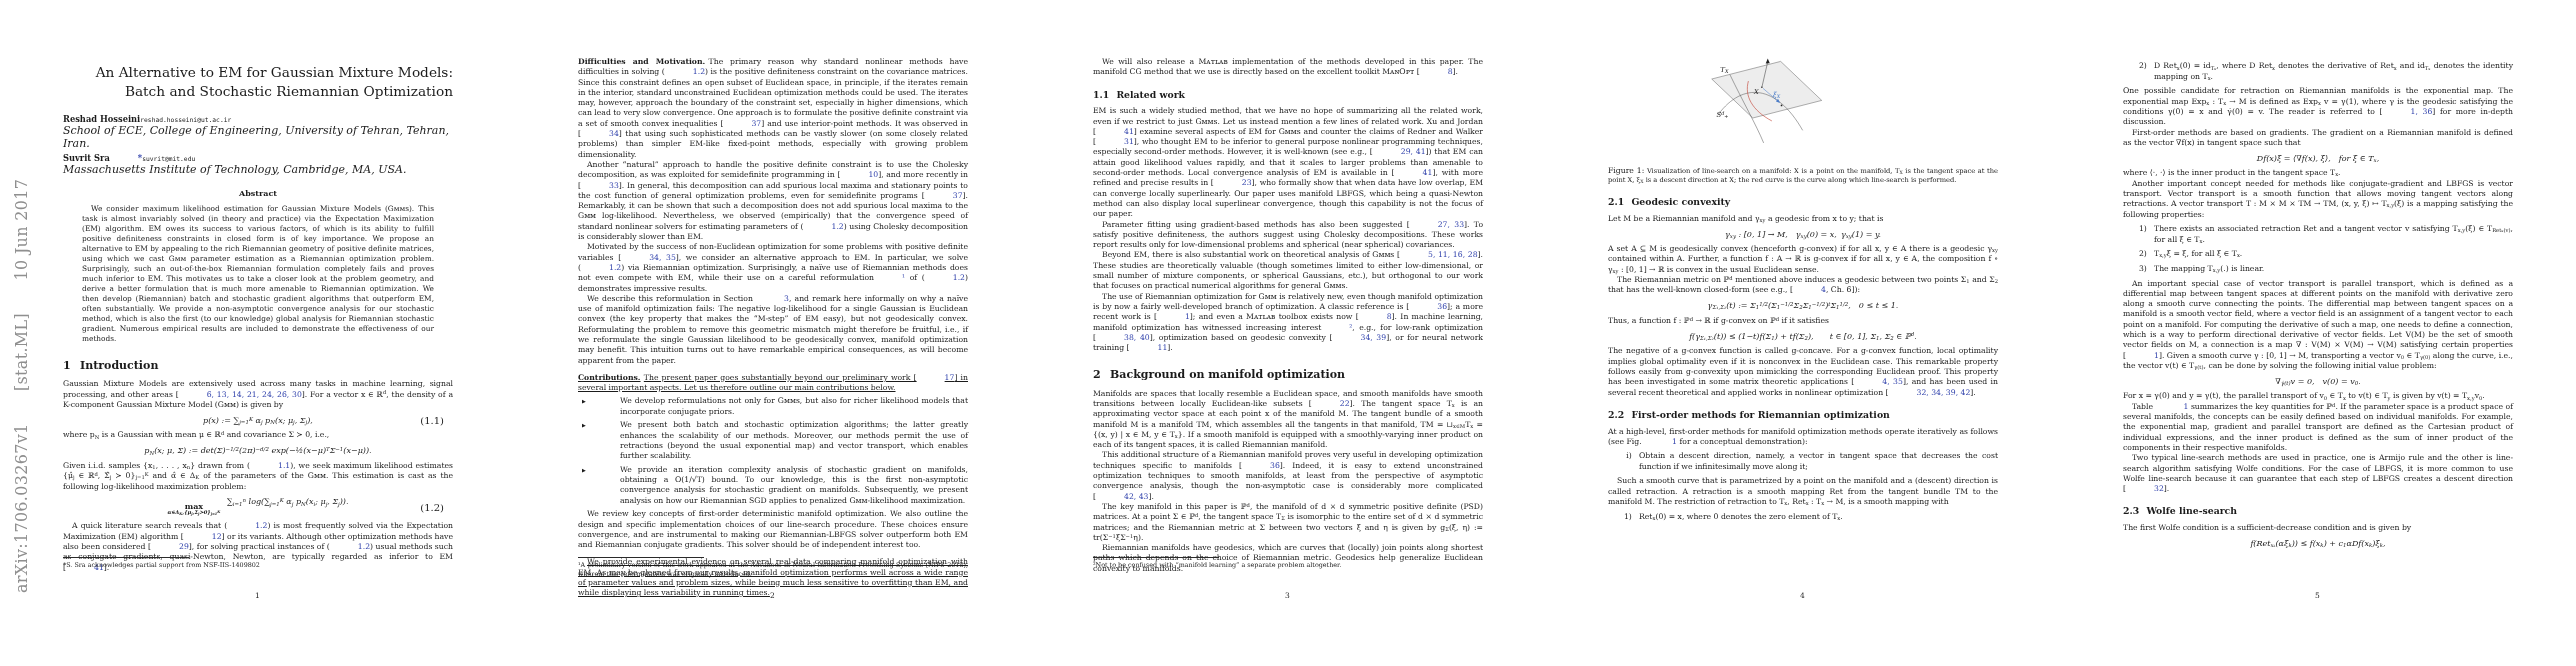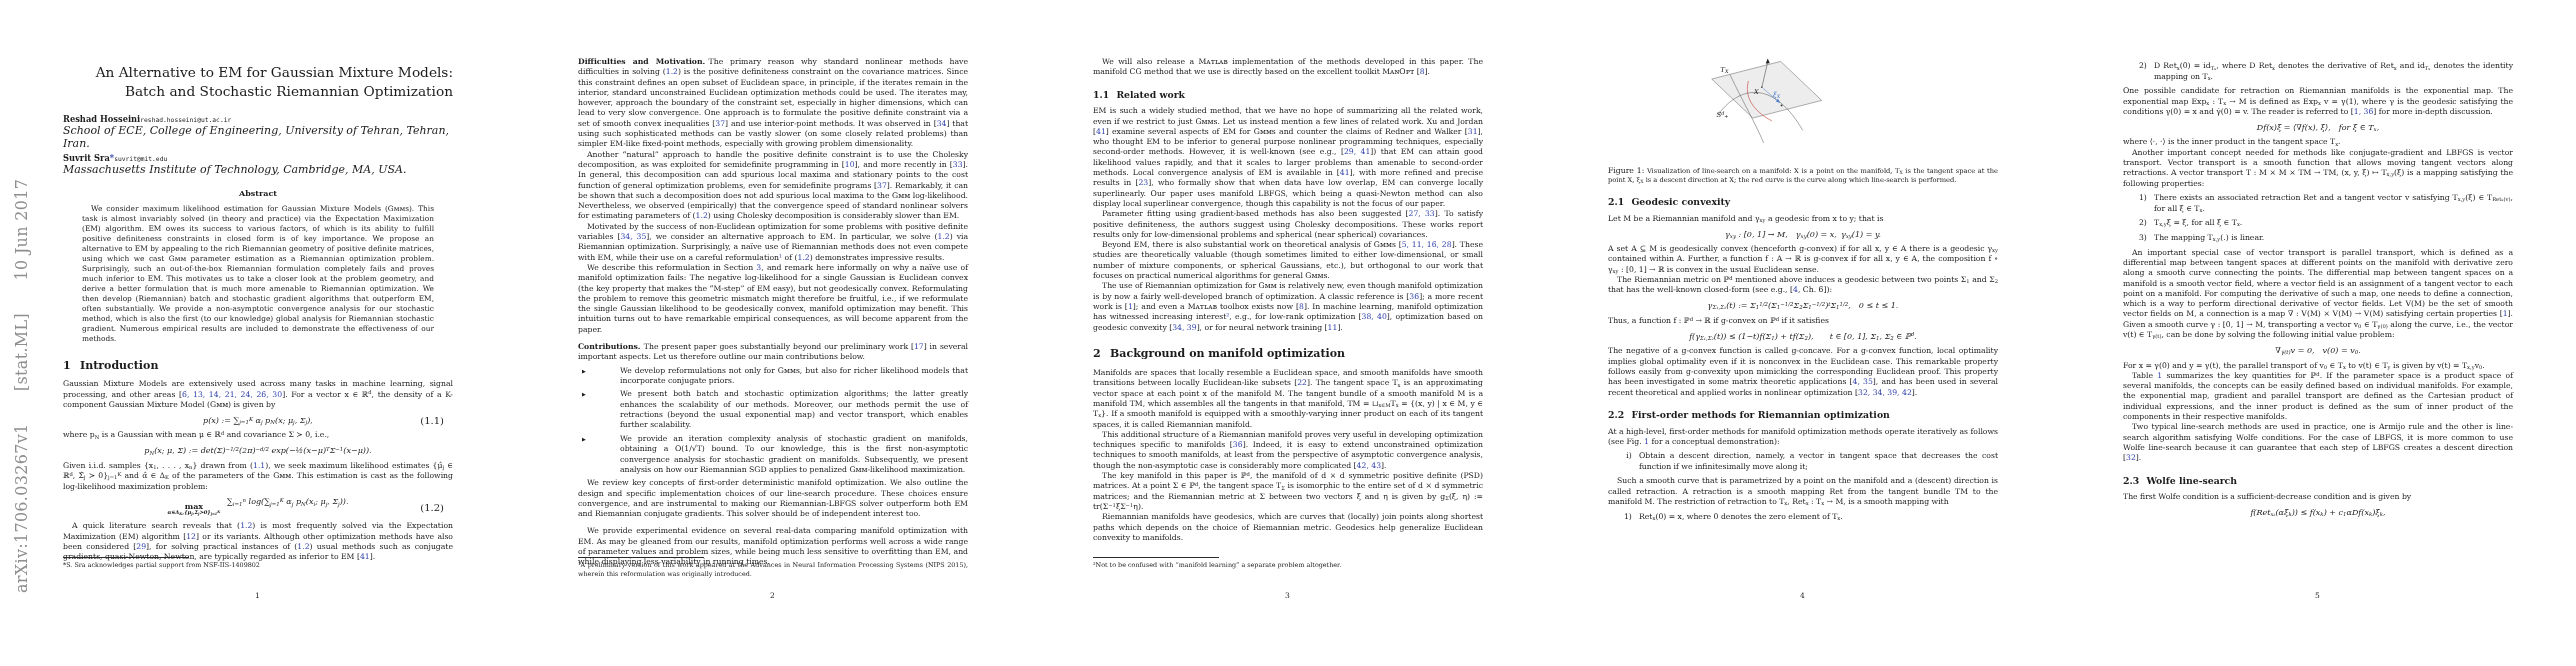--- a/index.html
+++ b/index.html
@@ -4,21 +4,21 @@
 <style>
   :root { --ink:#1b1b1b; --cite:#3445ad; --figred:#c0392b; --figblue:#4a7cc9; --wmgray:#8f8f8f; }
   * { margin:0; padding:0; box-sizing:border-box; }
   html,body { background:#ffffff; }
   body { width:2576px; height:667px; font-family:"DejaVu Serif","Liberation Serif",serif; color:var(--ink); }
   .pages { display:flex; width:2576px; height:667px; }
   .page { position:relative; width:515px; height:667px; overflow:hidden; background:#ffffff; }
   .inner { position:absolute; left:63px; top:57px; width:390px; }
   .p { font-size:7.7px; line-height:10.3px; text-align:justify; }
   .ind { text-indent:9px; }
-  .parhead { margin-top:6.7px; }
+  .parhead { margin-top:6.7px;text-decoration:underline; }
   .runin { margin-right:3.3px; }
   .title { text-align:right; font-size:13.7px; line-height:19px; margin:5.6px 0 13.3px; font-weight:normal; }
   .authorrow { display:flex; align-items:baseline; }
   .aname { font-weight:bold; font-size:8.3px; }
   .aemail { font-family:"DejaVu Sans Mono","Liberation Mono",monospace; font-size:6.3px; }
   .aaffil { font-style:italic; font-size:11px; margin:0.6px 0 2.2px; }
   .abshead { text-align:center; font-weight:bold; font-size:8px; margin:12.2px 0 5.6px; }
   .abstract { margin:0 19px; font-size:7.4px; line-height:10px; }
   h2 { font-weight:bold; }
   .sec1 { font-size:11px; margin:14.5px 0 7.8px; }
@@ -26,21 +26,21 @@
   .sec1 .secnum { margin-right:9.4px; }
   .sec2 .secnum { margin-right:7.2px; }
   .eqrow { position:relative; text-align:center; padding:5.6px 0; font-size:8px; }
   .eq { font-style:italic; }
   .eqnum { position:absolute; right:9px; top:50%; transform:translateY(-50%); font-style:normal; font-size:10px; }
   .maxwrap { display:inline-flex; flex-direction:column; align-items:center; vertical-align:-4.4px; margin-right:6.7px;font-weight:bold; }
   .maxtop { font-style:normal; }
   .maxsub { font-size:5.2px; line-height:5.6px; margin-top:-0.6px; }
   sup,sub { font-size:68%; line-height:0; position:relative; vertical-align:baseline; }
   sup { top:-0.42em; } sub { top:0.22em; }
-  .cite { color:var(--cite); }
+  .cite { color:var(--cite);padding-left:28px; }
   .bitem { display:flex; margin:3.3px 0;gap:22px; }
   .bmark { flex:none; width:20px; padding-left:3.9px; font-size:5px; line-height:10.3px; }
   .btext { flex:1; }
   .li { display:flex; margin:4.4px 0; }
   .lilab { flex:none; width:31px; text-align:right; padding-right:7.2px; font-size:7.7px; line-height:10.3px; }
   .litext { flex:1; }
   .footer { position:absolute; left:63px; top:557px; width:390px; }
   .fnrule { width:126px; border-top:0.7px solid #2a2a2a; margin-bottom:3.3px; }
   .fn { font-size:6.4px; line-height:8.7px; text-align:justify; }
   .pagenum { position:absolute; top:591px; left:0; width:100%; text-align:center; font-size:7.5px; }
@@ -227,20 +227,21 @@
     <div class="pagenum">4</div>
   </section>
 
   <section class="page">
     <div class="inner">
       <div class="li">
         <span class="lilab">2)</span>
         <p class="p litext">D Ret<sub>x</sub>(0) = id<sub>Tₓ</sub>, where D Ret<sub>x</sub> denotes the derivative of Ret<sub>x</sub> and id<sub>Tₓ</sub> denotes the identity mapping on T<sub>x</sub>.</p>
       </div>
       <p class="p">One possible candidate for retraction on Riemannian manifolds is the exponential map. The exponential map Exp<sub>x</sub> : T<sub>x</sub> → M is defined as Exp<sub>x</sub> v = γ(1), where γ is the geodesic satisfying the conditions γ(0) = x and γ̇(0) = v. The reader is referred to [<span class="cite">1, 36</span>] for more in-depth discussion.</p>
+      <p class="p ind">First-order methods are based on gradients. The gradient on a Riemannian manifold is defined as the vector ∇f(x) in tangent space such that</p>
       <div class="eqrow">
         <span class="eq">Df(x)ξ = ⟨∇f(x), ξ⟩, for ξ ∈ T<sub>x</sub>,</span>
       </div>
       <p class="p">where ⟨·, ·⟩ is the inner product in the tangent space T<sub>x</sub>.</p>
       <p class="p ind">Another important concept needed for methods like conjugate-gradient and LBFGS is vector transport. Vector transport is a smooth function that allows moving tangent vectors along retractions. A vector transport T : M × M × TM → TM, (x, y, ξ) ↦ T<sub>x,y</sub>(ξ) is a mapping satisfying the following properties:</p>
       <div class="li">
         <span class="lilab">1)</span>
         <p class="p litext">There exists an associated retraction Ret and a tangent vector v satisfying T<sub>x,y</sub>(ξ) ∈ T<sub>Retₓ(v)</sub>, for all ξ ∈ T<sub>x</sub>.</p>
       </div>
       <div class="li">

